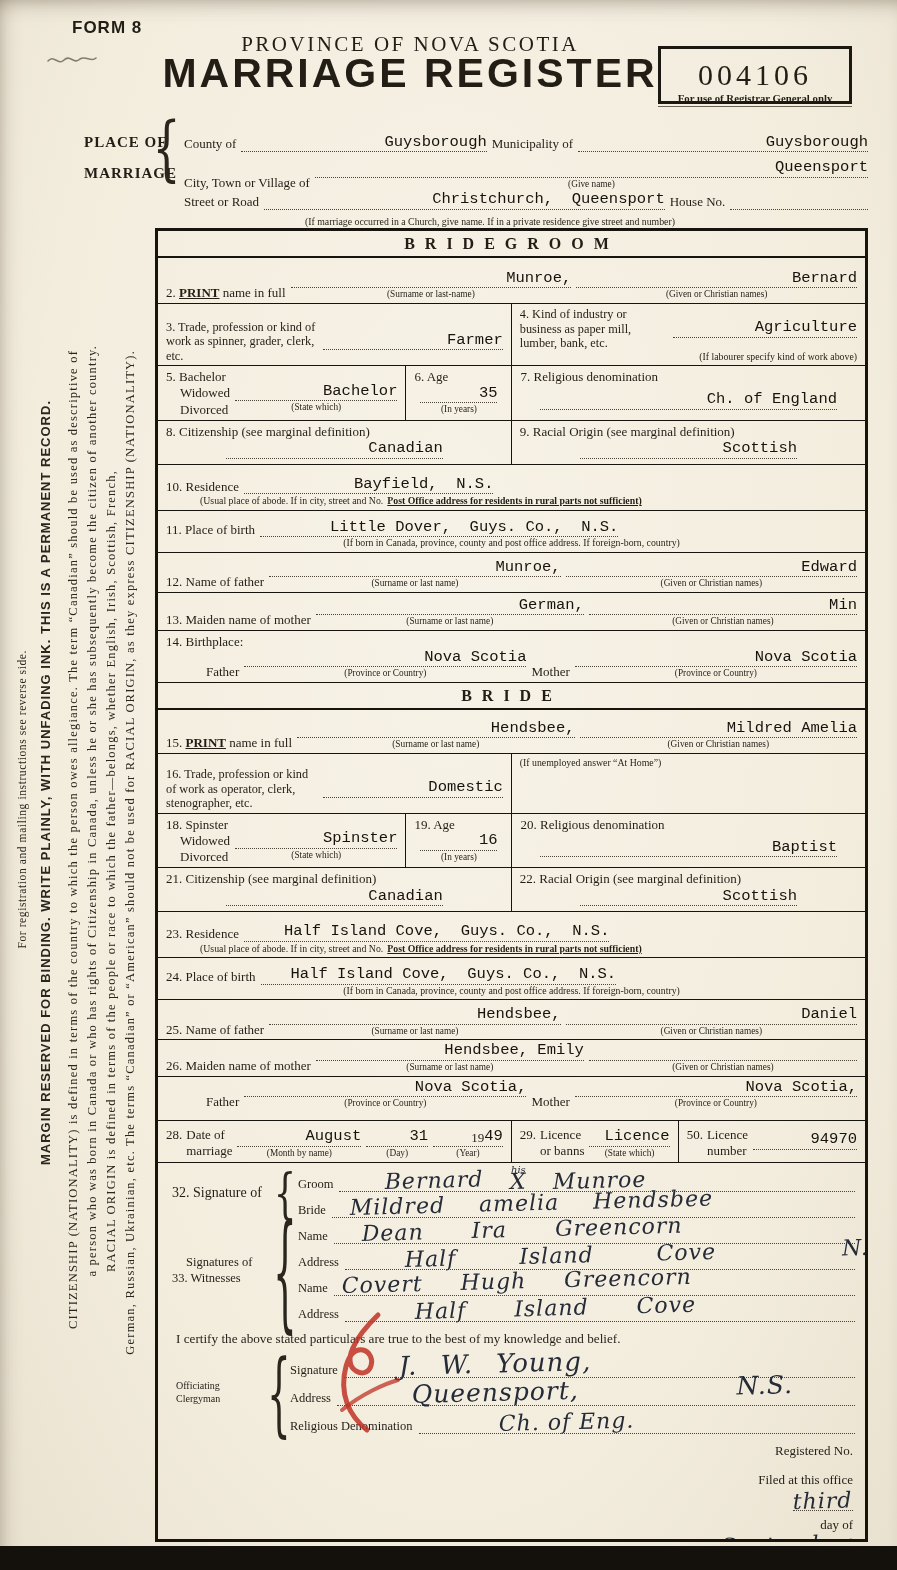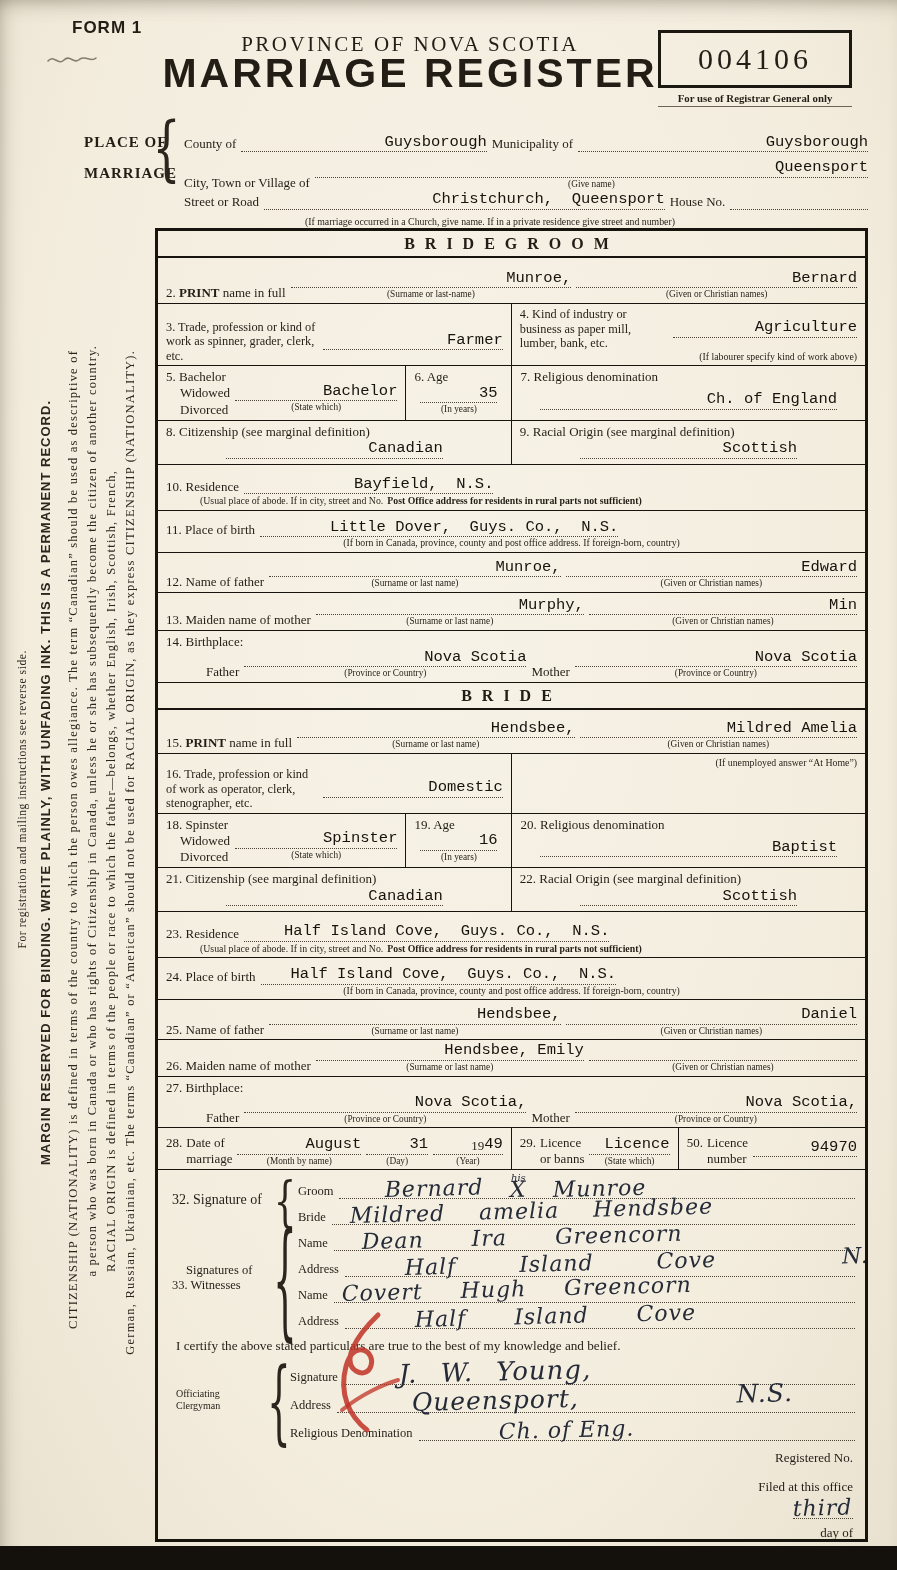--- a/index.html
+++ b/index.html
@@ -8,42 +8,42 @@
     background: radial-gradient(ellipse at 50% 38%, #f7f2e7 0%, #f3edde 65%, #e9e1cf 100%);
     box-shadow: inset 0 16px 22px -16px rgba(70,58,40,.45), inset 14px 0 22px -16px rgba(70,58,40,.4);
   }
   .scanbar { position:absolute; left:0; bottom:0; width:100%; height:24px; background:#14110d; }
 
   
   .form2 { position:absolute; left:72px; top:18px; font-family:"Liberation Sans",sans-serif; font-weight:bold; font-size:17px; letter-spacing:1px; }
   .squiggle { position:absolute; left:46px; top:52px; }
   .province { position:absolute; left:160px; top:32px; width:500px; text-align:center; font-size:21px; letter-spacing:2.5px; }
   .bigtitle { position:absolute; left:140px; top:50px; width:540px; text-align:center; font-family:"Liberation Sans",sans-serif; font-weight:bold; font-size:41px; letter-spacing:3px; }
-  .serialbox { position:absolute; left:658px; top:30px; width:194px; height:58px; border:3px solid #1b1812; display:flex; align-items:center; justify-content:center; font-size:30px; letter-spacing:4px; }
+  .serialbox { position:absolute; left:658px; top:46px; width:194px; height:58px; border:3px solid #1b1812; display:flex; align-items:center; justify-content:center; font-size:30px; letter-spacing:4px; }
   .serialnote { position:absolute; left:658px; top:92px; width:194px; text-align:center; font-weight:bold; font-size:10.8px; border-bottom:1px solid #6b6354; padding-bottom:2px; }
 
   
   .place-label { position:absolute; left:84px; top:127px; font-weight:bold; font-size:15px; letter-spacing:1px; line-height:31px; }
   .pbrace { position:absolute; left:150px; top:118px; }
   .pbrace::before { content:"{"; font-size:52px; display:inline-block; transform:scale(.85,1.35); font-family:"DejaVu Serif",serif; color:#2a261e; }
   .placelines { position:absolute; left:184px; top:122px; width:684px; }
   .streetline { position:absolute; left:184px; top:192px; width:684px; }
   .streetnote { position:absolute; left:210px; top:216px; width:560px; font-size:10px; text-align:center; }
 
   
   .fline { display:flex; align-items:flex-end; column-gap:5px; min-width:0; }
   .seg { flex:1; display:flex; flex-direction:column; justify-content:flex-end; min-width:0; }
   .dotl { border-bottom:1.6px dotted #4a4336; display:flex; align-items:flex-end; min-height:13px; min-width:0; }
   .dotl.c { justify-content:flex-end; }
   .sub { font-size:9.3px; text-align:center; line-height:1.25; padding-top:1px; }
   .lbl { font-size:13px; line-height:1.2; }
   .lbl12 { font-size:12.3px; line-height:1.18; }
   .typed { font-family:"Liberation Mono","DejaVu Sans Mono",monospace; font-size:15.5px; white-space:pre; line-height:1; padding-bottom:1px; color:#16130d; }
   .note { font-size:9.8px; line-height:1.3; }
-  .b { font-weight:bold; }
+  .b { font-weight:bold;text-decoration:underline; }
   .stk { display:inline-flex; flex-direction:column; font-size:13px; line-height:1.25; }
   .hand { font-family:"DejaVu Serif",serif; font-style:italic; font-size:22px; line-height:.75; color:#262b38; white-space:pre; display:inline-block; transform:rotate(-1.5deg); transform-origin:left bottom; letter-spacing:1px; }
 
   
   .formbox { position:absolute; left:155px; top:228px; width:713px; height:1314px; border:3px solid #17140e; display:flex; flex-direction:column; overflow:hidden; background:transparent; }
   .sechead { border-bottom:2px solid #17140e; text-align:center; font-weight:bold; font-size:16px; letter-spacing:10px; padding:4px 0 3px; }
   .row { border-bottom:1.5px solid #17140e; display:flex; align-items:stretch; }
   .cell { flex:1; padding:3px 8px 2px; min-width:0; display:flex; flex-direction:column; }
   .cell + .cell { border-left:1.5px solid #17140e; }
   .c50 { flex:0 0 49.9%; }
@@ -95,21 +95,21 @@
 
 <div class="page">
 
   <div class="vrot v-reg">For registration and mailing instructions see reverse side.</div>
   <div class="vrot v-bind">MARGIN RESERVED FOR BINDING.   WRITE PLAINLY, WITH UNFADING INK.   THIS IS A PERMANENT RECORD.</div>
   <div class="vrot v-cit1">CITIZENSHIP (NATIONALITY) is defined in terms of the country to which the person owes allegiance.  The term “Canadian” should be used as descriptive of</div>
   <div class="vrot v-cit2">a person who was born in Canada or who has rights of Citizenship in Canada, unless he or she has subsequently become the citizen of another country.</div>
   <div class="vrot v-rac1">RACIAL ORIGIN is defined in terms of the people or race to which the father—belongs, whether English, Irish, Scottish, French,</div>
   <div class="vrot v-rac2">German, Russian, Ukrainian, etc.  The terms “Canadian” or “American” should not be used for RACIAL ORIGIN, as they express CITIZENSHIP (NATIONALITY).</div>
 
-  <div class="form2">FORM 1</div>
+  <div class="form2">FORM 8</div>
   <svg class="squiggle" width="52" height="16" viewBox="0 0 52 16">
     <path d="M2 9 C8 2 12 14 18 8 C24 2 28 13 34 7 C40 3 45 11 50 6" stroke="#847c6d" stroke-width="1.6" fill="none" stroke-linecap="round"></path>
   </svg>
   <div class="province">PROVINCE OF NOVA SCOTIA</div>
   <div class="bigtitle">MARRIAGE REGISTER</div>
   <div class="serialbox">
     <span>004106</span>
   </div>
   <div class="serialnote">For use of Registrar General only</div>
 
@@ -297,21 +297,21 @@
         </div>
       </div>
     </div>
 
     <div class="row" style="min-height:38px">
       <div class="cell" style="justify-content:flex-end">
         <div class="fline">
           <span class="lbl">13. Maiden name of mother</span>
           <div class="seg">
               <div class="dotl c">
-                <span class="typed">Murphy,</span>
+                <span class="typed">German,</span>
               </div>
               <div class="sub">(Surname or last name)</div>
             </div>
           <div class="seg">
               <div class="dotl c">
                 <span class="typed">Min</span>
               </div>
               <div class="sub">(Given or Christian names)</div>
             </div>
         </div>
@@ -365,21 +365,21 @@
     <div class="row" style="min-height:60px">
       <div class="cell c50">
         <div class="fline" style="flex:1; align-items:flex-end">
           <span class="lbl12" style="flex:0 0 152px">16. Trade, profession or kind of work as operator, clerk, stenographer, etc.</span>
           <div class="dotl c raise" style="flex:1">
               <span class="typed">Domestic</span>
             </div>
         </div>
       </div>
       <div class="cell">
-        <div class="note" style="text-align:right">(If unemployed answer “At Home”)</div>
+        <div class="note" style="">(If unemployed answer “At Home”)</div>
       </div>
     </div>
 
     <div class="row" style="min-height:54px">
       <div class="cell c35">
         <div class="fline" style="flex:1">
           <span class="stk lbl12">
             <span><span>18.</span> <span>Spinster</span></span>
             <span style="padding-left:14px">Widowed</span>
             <span style="padding-left:14px">Divorced</span>
@@ -490,21 +490,20 @@
           <div class="seg">
               <div class="dotl"></div>
               <div class="sub">(Given or Christian names)</div>
             </div>
         </div>
       </div>
     </div>
 
     <div class="row" style="min-height:44px">
       <div class="cell">
-        <div class="lbl">27. Birthplace:</div>
         <div class="fline" style="margin-left:40px">
           <span class="lbl">Father</span>
           <div class="seg">
               <div class="dotl c">
                 <span class="typed">Nova Scotia,</span>
               </div>
               <div class="sub">(Province or Country)</div>
             </div>
           <span class="lbl">Mother</span>
           <div class="seg">

